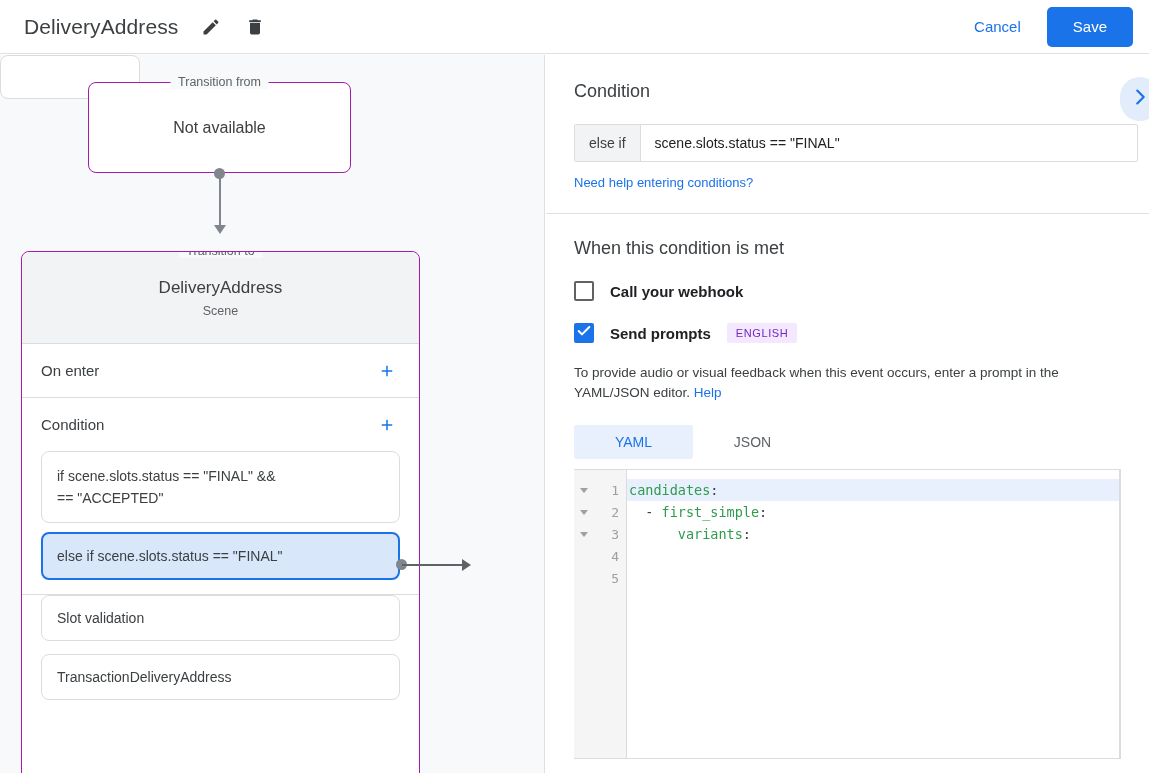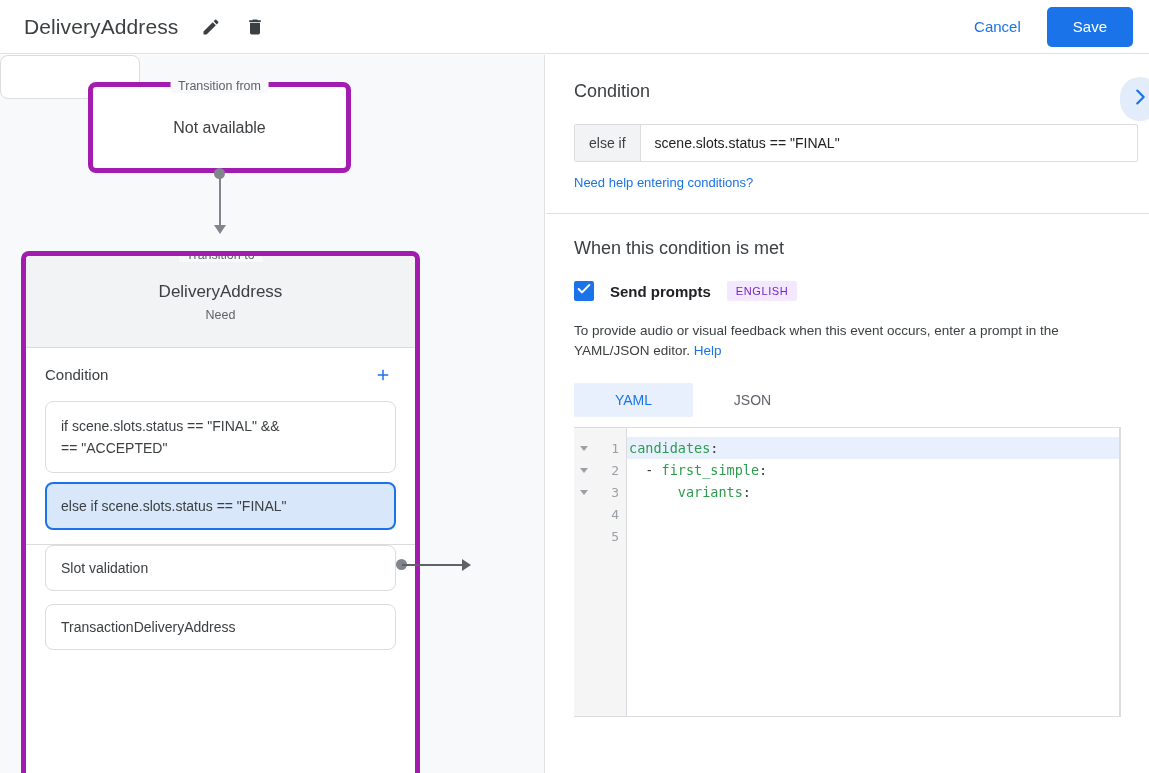--- a/index.html
+++ b/index.html
@@ -69,21 +69,21 @@
   .left-panel {
     position: absolute; left: 0; top: 55px;
     width: 545px; height: 718px;
     background: #f8f9fa;
     border-right: 1px solid #e0e0e0;
     overflow: hidden;
   }
 
   .fieldset {
     position: absolute;
-    border: 5px solid #a21caf;
+    border: 1px solid #a21caf;
     border-radius: 8px;
     background: #ffffff;
   }
   .fieldset-legend {
     position: absolute;
     top: -8px;
     left: 50%;
     transform: translateX(-50%);
     background: #f8f9fa;
     padding: 0 8px;
@@ -446,23 +446,35 @@
 
   <div class="conn-dot" style="left:214px; top:113px;"></div>
   <div class="conn-line-v" style="left:219px; top:118px; height:54px;"></div>
   <div class="conn-arrow-down" style="left:214px; top:170px;"></div>
 
   <div class="fieldset" id="node-to">
     <div class="fieldset-legend">Transition to</div>
 
     <div class="scene-head">
       <div class="scene-name">DeliveryAddress</div>
-      <div class="scene-sub">Need</div>
-    </div>
-
+      <div class="scene-sub">Scene</div>
+    </div>
+
+    <div class="section">
+      <div class="section-header">
+        <div class="section-title">On enter</div>
+        <div class="plus-btn">
+          <span>
+            <svg width="18" height="18" viewBox="0 0 24 24" fill="#1a73e8">
+                <path d="M19 13h-6v6h-2v-6H5v-2h6V5h2v6h6v2z"></path>
+              </svg>
+          </span>
+        </div>
+      </div>
+    </div>
 
     <div class="section">
       <div class="section-header">
         <div class="section-title">Condition</div>
         <div class="plus-btn">
           <span>
             <svg width="18" height="18" viewBox="0 0 24 24" fill="#1a73e8">
                 <path d="M19 13h-6v6h-2v-6H5v-2h6V5h2v6h6v2z"></path>
               </svg>
           </span>
@@ -509,20 +521,24 @@
         <svg width="22" height="22" viewBox="0 0 24 24" fill="none" stroke="#1a73e8" stroke-width="2.4" stroke-linecap="round" stroke-linejoin="round">
           <polyline points="9 5 16 12 9 19"></polyline>
         </svg>
       </span>
     </div>
   </div>
 
   <div class="rp-section" style="border-bottom:none; padding-top:24px;">
     <div class="rp-heading">When this condition is met</div>
 
+    <div class="cb-row" style="margin-bottom:22px;">
+      <div class="cbox"></div>
+      <div class="cb-label">Call your webhook</div>
+    </div>
 
     <div class="cb-row" style="margin-bottom:20px;">
       <div class="cbox checked">
         <span>
           <svg width="16" height="16" viewBox="0 0 24 24" fill="none" stroke="#ffffff" stroke-width="3" stroke-linecap="round" stroke-linejoin="round">
             <polyline points="20 6 9 17 4 12"></polyline>
           </svg>
         </span>
       </div>
       <div class="cb-label">Send prompts</div>

